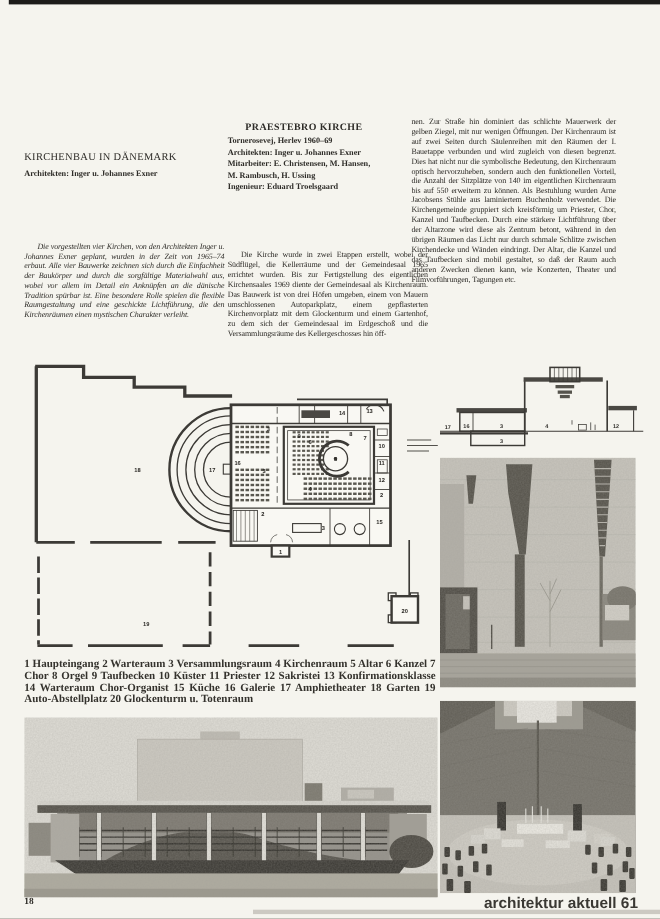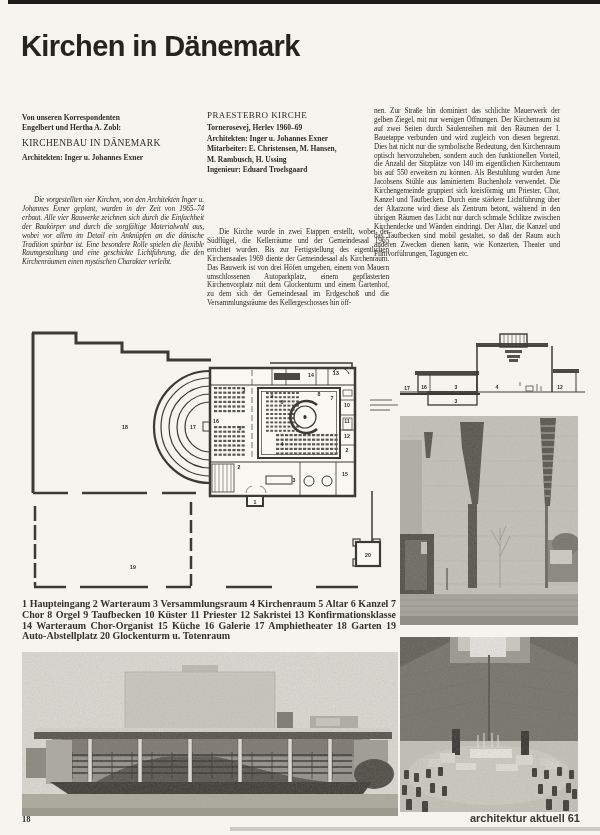--- a/index.html
+++ b/index.html
@@ -11,63 +11,60 @@
 
   .title{position:absolute;left:21px;top:30px;font-family:"Liberation Sans",sans-serif;
          font-weight:bold;font-size:29px;letter-spacing:-0.6px;color:#24231f}
 
   .byline{position:absolute;left:22px;top:113px;width:182px;font-weight:bold;
           font-size:7.5px;line-height:10px;white-space:pre-line}
   .heading1{position:absolute;left:22px;top:138px;font-weight:normal;font-size:9.5px;letter-spacing:.3px}
   .arch-line{position:absolute;left:22px;top:153px;font-weight:bold;font-size:7.5px}
 
   .body-text{font-size:7.3px;line-height:8.9px;text-align:justify;letter-spacing:-.1px}
-  .left-body{position:absolute;left:22px;top:196px;width:182px;font-style:italic;text-indent:12px}
-  .mid-head{position:absolute;left:207px;top:110px;font-weight:normal;font-size:9px;letter-spacing:.4px}
+  .left-body{position:absolute;left:22px;top:220px;width:182px;font-style:italic;text-indent:12px}
+  .mid-head{position:absolute;left:223px;top:110px;font-weight:bold;font-size:9px;letter-spacing:.4px}
   .mid-meta{position:absolute;left:207px;top:123px;width:182px;font-weight:bold;
             font-size:7.5px;line-height:10.6px;white-space:pre-line}
   .mid-body{position:absolute;left:207px;top:228px;width:182px;text-indent:12px}
   .right-body{position:absolute;left:374px;top:107px;width:186px}
 
   .plan-svg{position:absolute;left:20px;top:330px}
   .section-svg{position:absolute;left:400px;top:332px}
 
   .caption{position:absolute;left:22px;top:599px;width:374px;font-weight:bold;
            font-size:10px;line-height:10.8px;text-align:justify;color:#34322d}
 
   .photo{position:absolute;overflow:hidden}
   .photo-exterior{left:22px;top:652px;width:376px;height:164px}
   .photo-tower{left:400px;top:416px;width:178px;height:209px}
   .photo-interior{left:400px;top:637px;width:178px;height:175px}
 
   .pagenum{position:absolute;left:22px;top:814px;font-size:8.5px;font-weight:bold}
   .footer{position:absolute;right:20px;top:812px;font-family:"Liberation Sans",sans-serif;
-          font-weight:bold;font-size:11px;color:#3a3833}
+          font-weight:bold;font-size:14px;color:#3a3833}
 
   svg text{font-family:"Liberation Sans",sans-serif;font-weight:bold;fill:#2c2a26}
 </style>
 </head>
 <body>
 
 <svg width="0" height="0" style="position:absolute" aria-hidden="true">
   <defs>
     <filter id="grain" x="0" y="0" width="100%" height="100%">
       <feTurbulence type="fractalNoise" baseFrequency="0.7" numOctaves="3" stitchTiles="stitch"></feTurbulence>
       <feColorMatrix type="matrix" values="0 0 0 0 0.35  0 0 0 0 0.34  0 0 0 0 0.31  0 0 0 0.30 0"></feColorMatrix>
     </filter>
   </defs>
 </svg>
 
 <div class="page">
   <div class="topbar"></div>
 
-  <h1 class="title">Kirchen in Dänemark</h1>
-
-  <p class="byline">Von unseren Korrespondenten
-Engelbert und Hertha A. Zobl:</p>
+
   <h2 class="heading1">KIRCHENBAU IN DÄNEMARK</h2>
   <p class="arch-line">Architekten: Inger u. Johannes Exner</p>
   <p class="left-body body-text">Die vorgestellten vier Kirchen, von den Architekten Inger u. Johannes Exner geplant, wurden in der Zeit von 1965–74 erbaut. Alle vier Bauwerke zeichnen sich durch die Einfachheit der Baukörper und durch die sorgfältige Materialwahl aus, wobei vor allem im Detail ein Anknüpfen an die dänische Tradition spürbar ist. Eine besondere Rolle spielen die flexible Raumgestaltung und eine geschickte Lichtführung, die den Kirchenräumen einen mystischen Charakter verleiht.</p>
 
   <h3 class="mid-head">PRAESTEBRO KIRCHE</h3>
   <p class="mid-meta">Tornerosevej, Herlev 1960–69
 Architekten: Inger u. Johannes Exner
 Mitarbeiter: E. Christensen, M. Hansen,
 M. Rambusch, H. Ussing
 Ingenieur: Eduard Troelsgaard</p>

